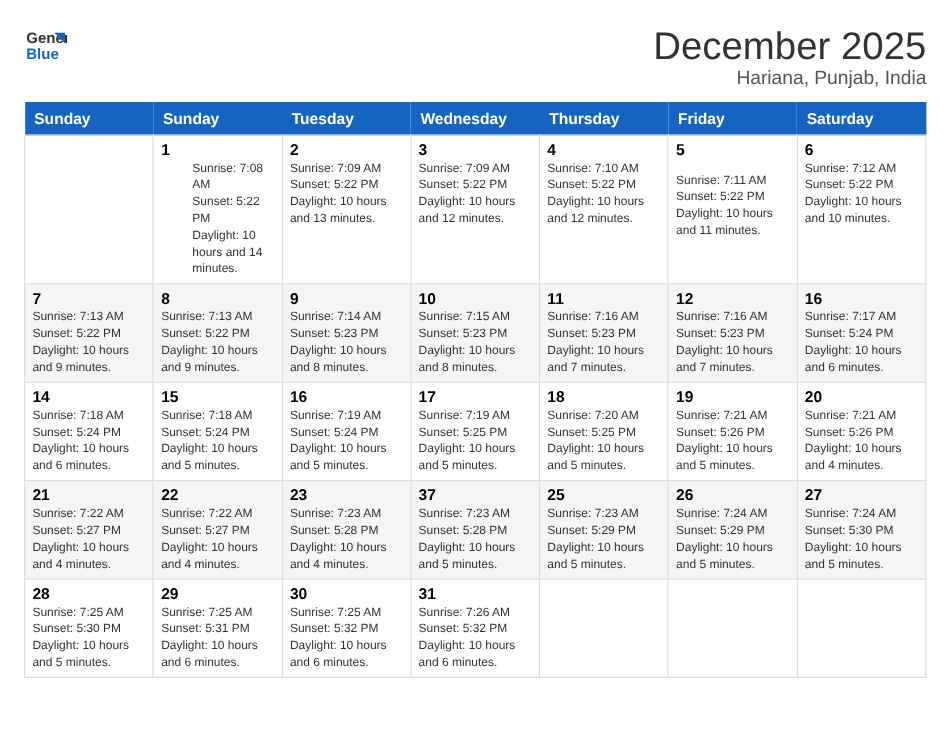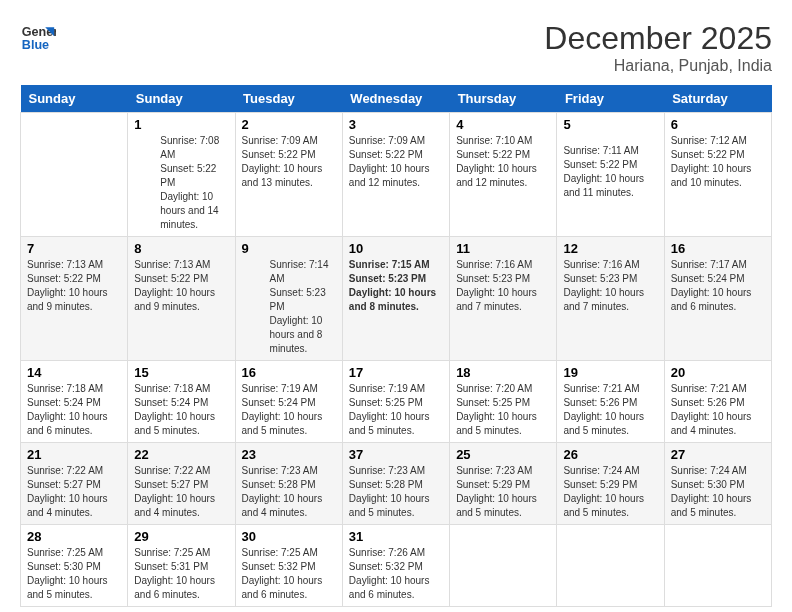--- a/index.html
+++ b/index.html
@@ -153,27 +153,27 @@
 Daylight: 10 hours and 9 minutes.</div>
         </td>
         <td>
           <div class="day-num">8</div>
           <div class="day-info" style="white-space: pre-line;">Sunrise: 7:13 AM
 Sunset: 5:22 PM
 Daylight: 10 hours and 9 minutes.</div>
         </td>
         <td>
           <div class="day-num">9</div>
-          <div class="day-info" style="white-space: pre-line; margin-left: 28px;">Sunrise: 7:14 AM
+          <div class="day-info" style="white-space: pre-line;">Sunrise: 7:14 AM
 Sunset: 5:23 PM
 Daylight: 10 hours and 8 minutes.</div>
         </td>
         <td>
           <div class="day-num">10</div>
-          <div class="day-info" style="white-space: pre-line; font-weight: bold;">Sunrise: 7:15 AM
+          <div class="day-info" style="white-space: pre-line;">Sunrise: 7:15 AM
 Sunset: 5:23 PM
 Daylight: 10 hours and 8 minutes.</div>
         </td>
         <td>
           <div class="day-num">11</div>
           <div class="day-info" style="white-space: pre-line;">Sunrise: 7:16 AM
 Sunset: 5:23 PM
 Daylight: 10 hours and 7 minutes.</div>
         </td>
         <td>

